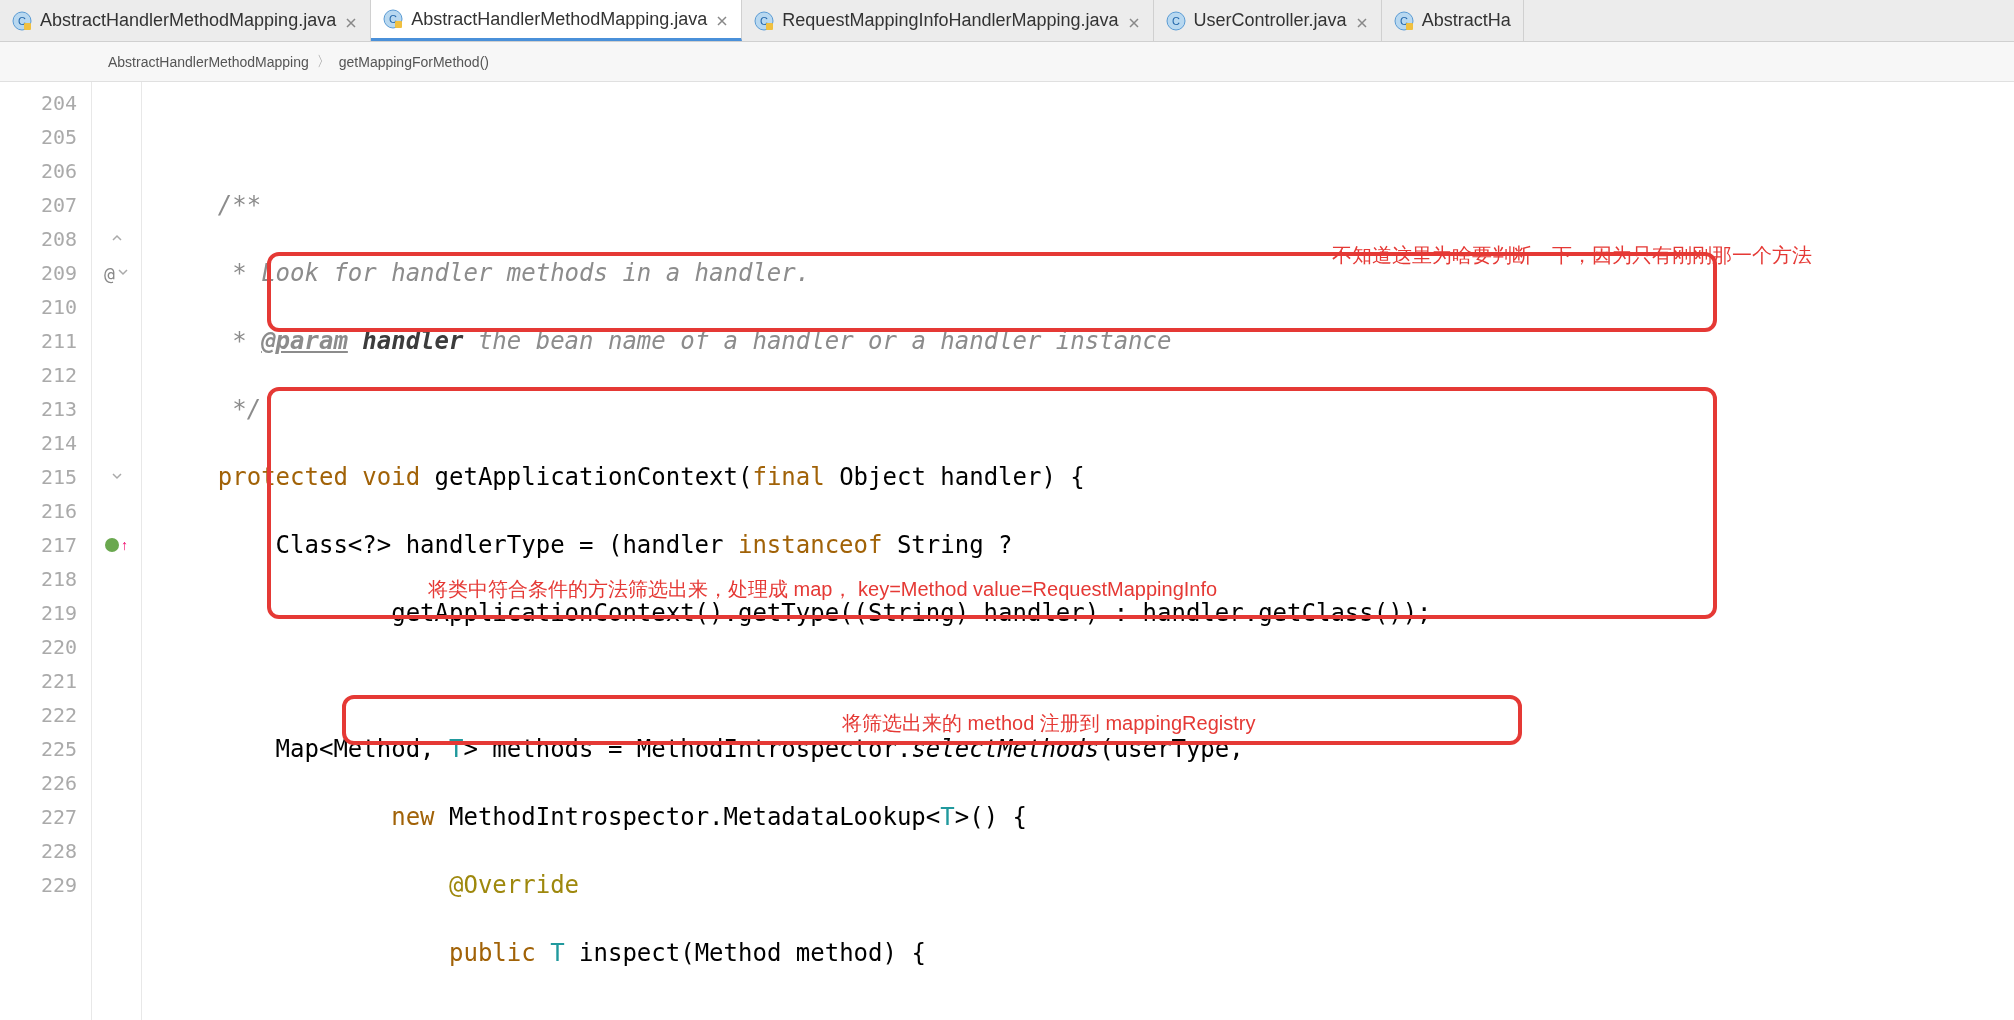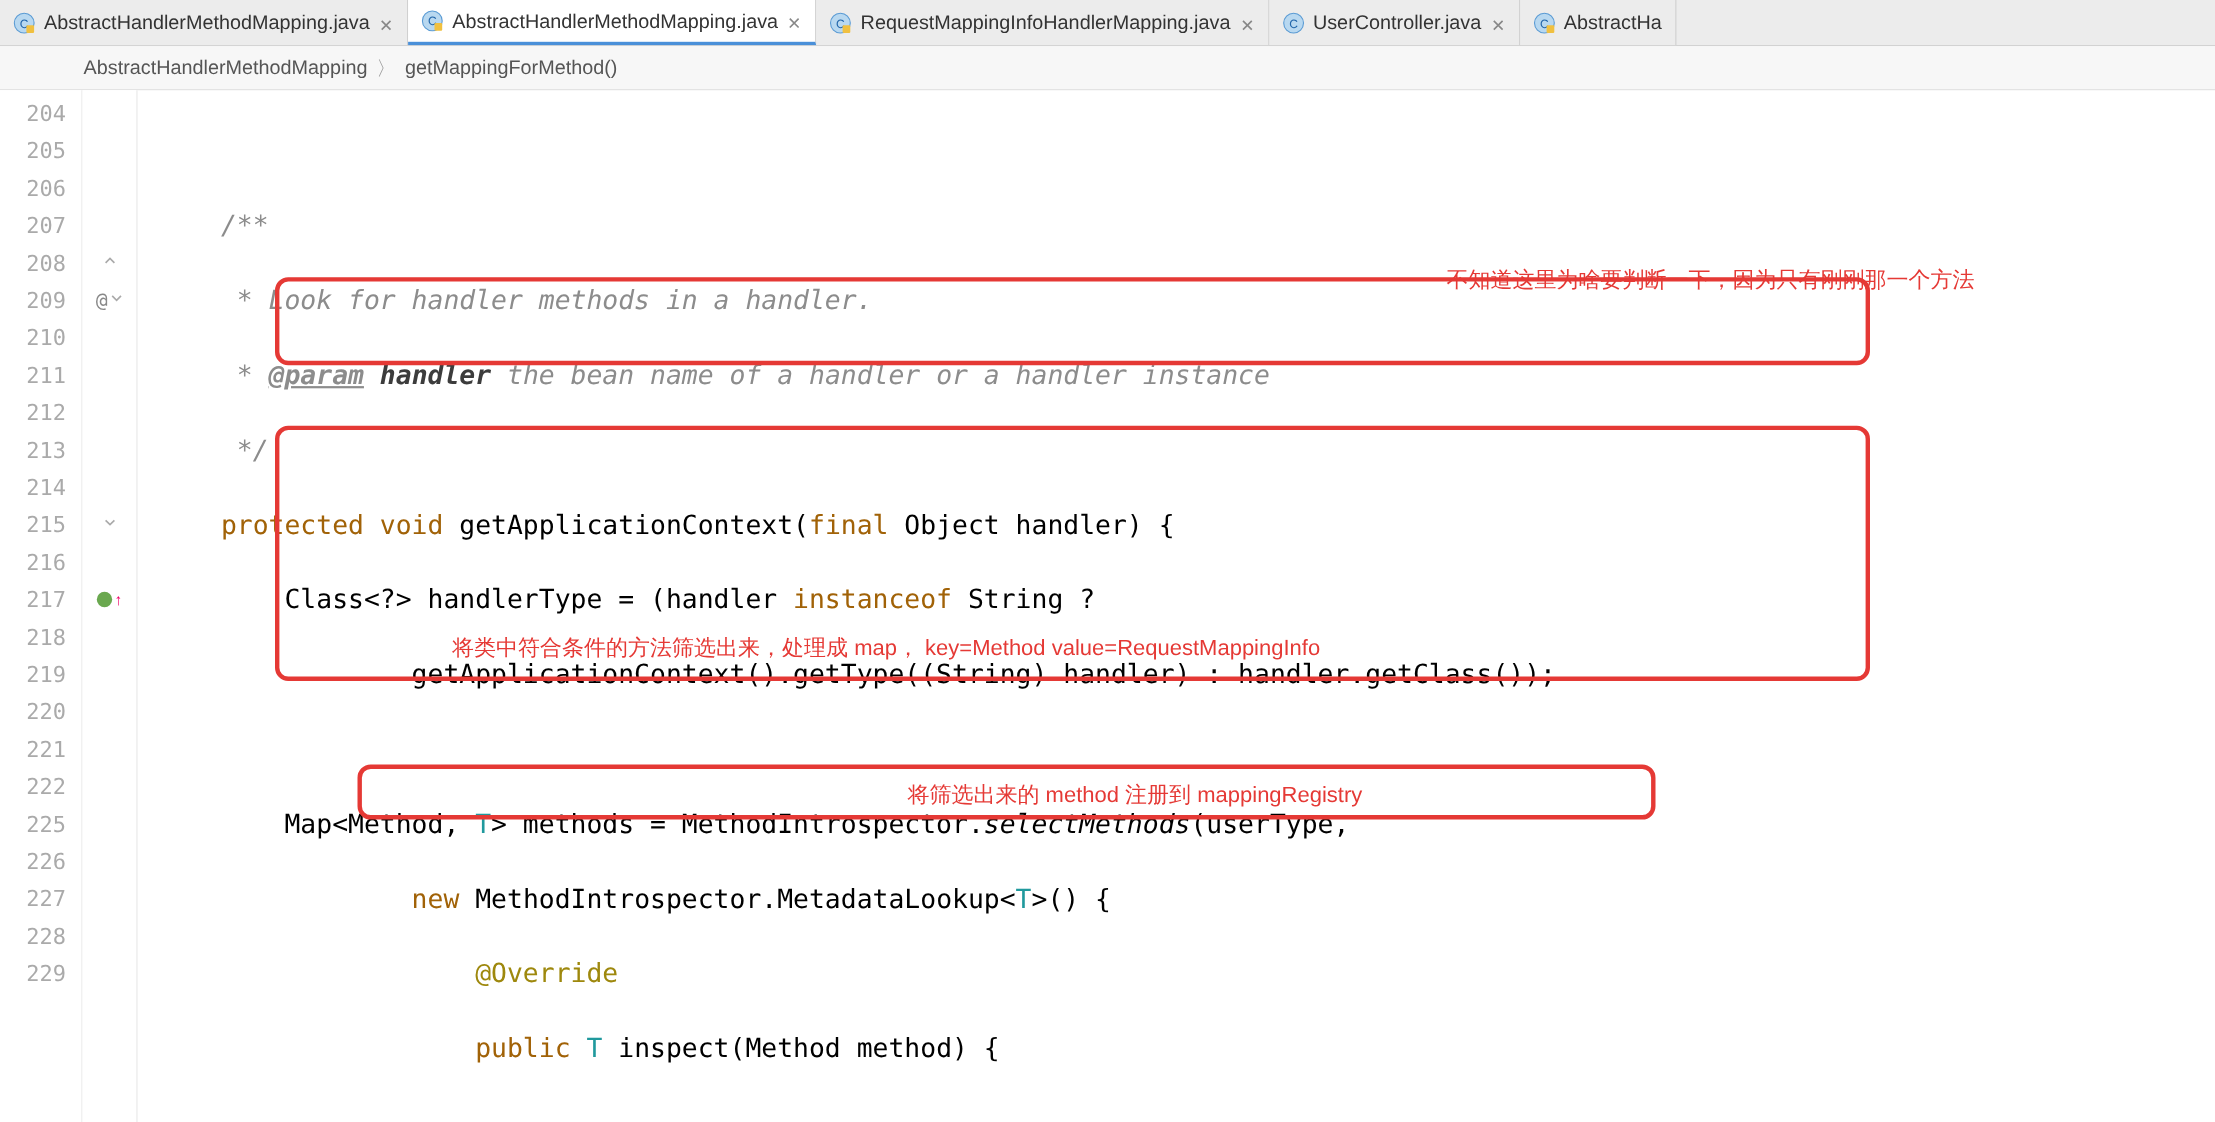--- a/index.html
+++ b/index.html
@@ -43,34 +43,34 @@
 .tab-close {
   width: 14px;
   height: 14px;
   color: #888;
   cursor: pointer;
 }
 .breadcrumb-bar {
   height: 40px;
   display: flex;
   align-items: center;
-  padding-left: 76px;
+  padding-left: 108px;
   background: #f7f7f7;
   border-bottom: 1px solid #e0e0e0;
-  font-size: 18px;
+  font-size: 14px;
   color: #555;
   gap: 8px;
 }
 .breadcrumb-sep { color: #999; }
 .editor-area {
   display: flex;
   height: calc(100% - 82px);
 }
 .gutter {
-  width: 75px;
+  width: 92px;
   background: #fff;
   border-right: 1px solid #e8e8e8;
   padding-top: 4px;
 }
 .gutter-line {
   height: 34px;
   text-align: right;
   padding-right: 14px;
   font-family: "Menlo", "Monaco", "Consolas", monospace;
   font-size: 20px;

